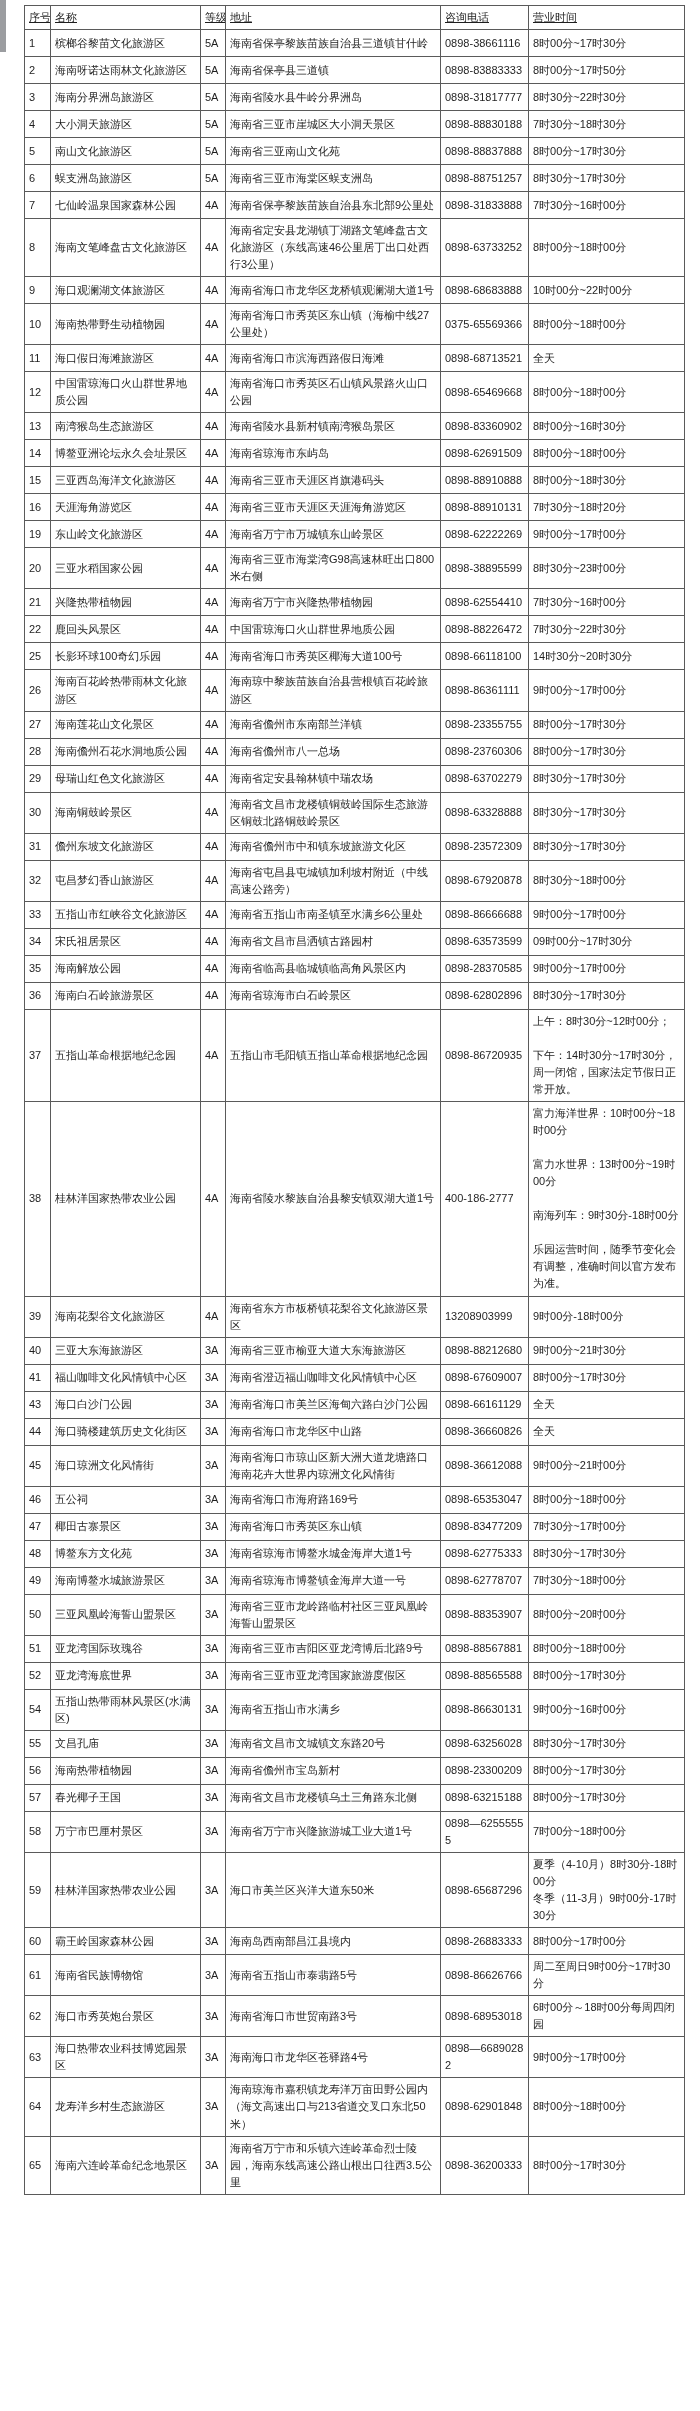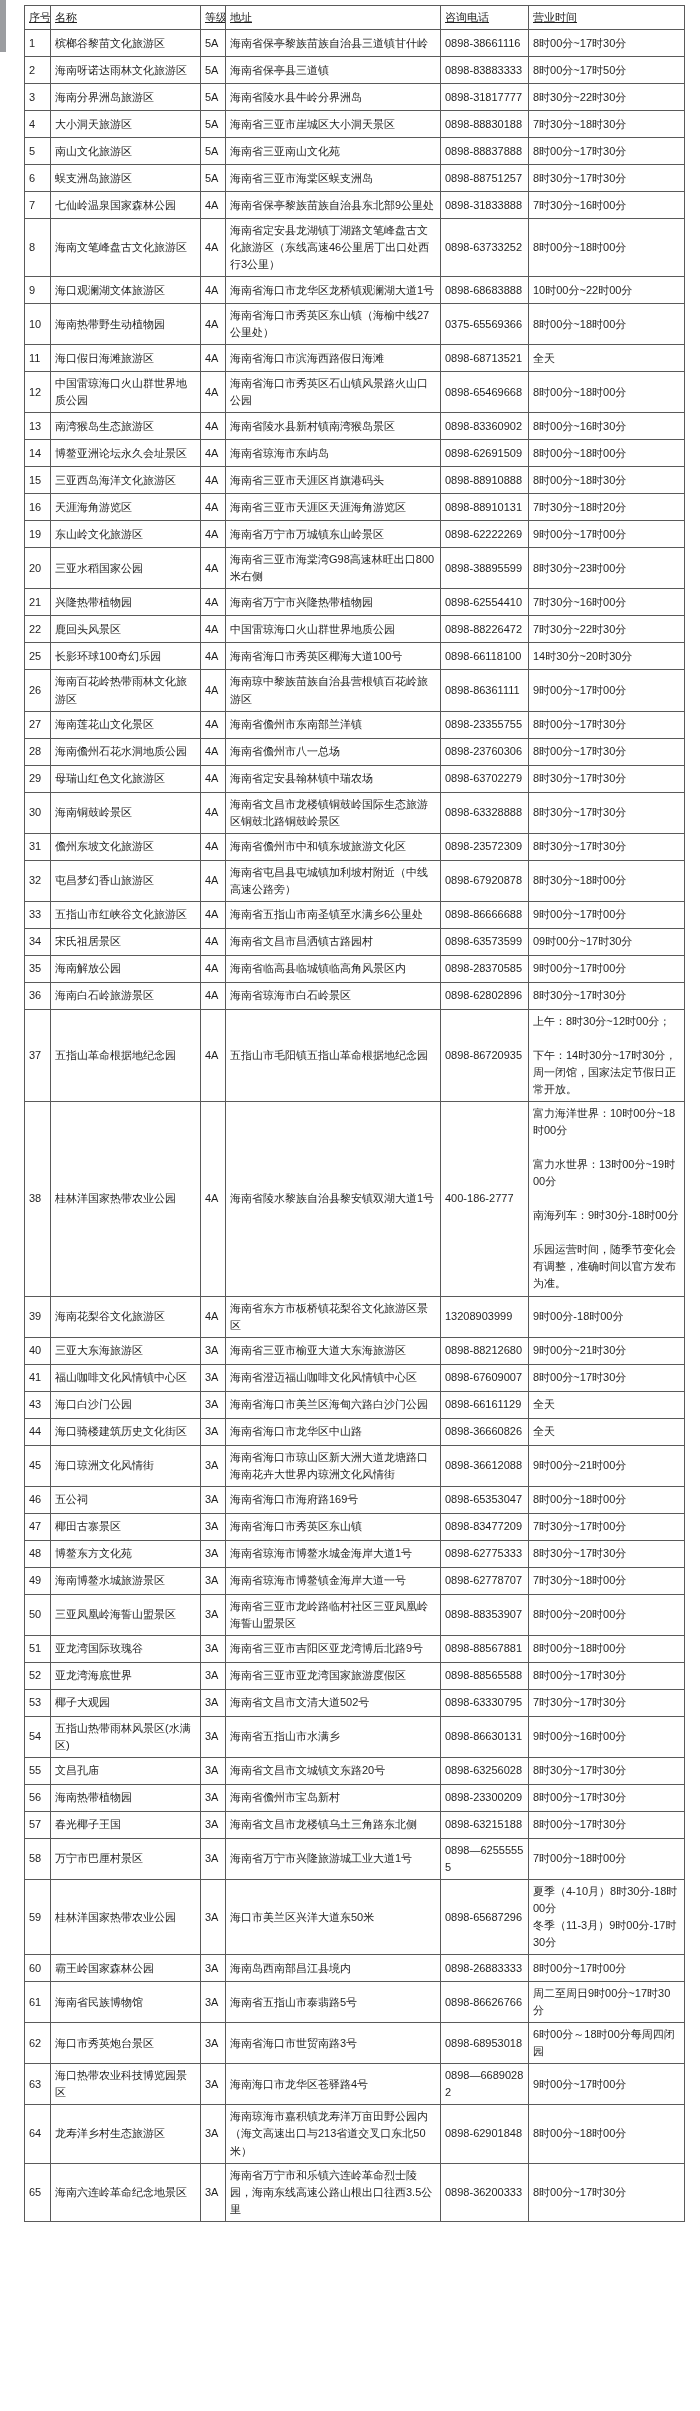--- a/index.html
+++ b/index.html
@@ -496,28 +496,20 @@
 
   <tr class="row-min">
     <td class="cell-no">52</td>
     <td class="cell-name">亚龙湾海底世界</td>
     <td class="cell-grade">3A</td>
     <td class="cell-addr">海南省三亚市亚龙湾国家旅游度假区</td>
     <td class="cell-phone">0898-88565588</td>
     <td class="cell-hours">8时00分~17时30分</td>
   </tr>
 
-  <tr class="row-min">
-    <td class="cell-no">53</td>
-    <td class="cell-name">椰子大观园</td>
-    <td class="cell-grade">3A</td>
-    <td class="cell-addr">海南省文昌市文清大道502号</td>
-    <td class="cell-phone">0898-63330795</td>
-    <td class="cell-hours">7时30分~17时30分</td>
-  </tr>
 
   <tr class="row-min">
     <td class="cell-no">54</td>
     <td class="cell-name">五指山热带雨林风景区(水满区)</td>
     <td class="cell-grade">3A</td>
     <td class="cell-addr">海南省五指山市水满乡</td>
     <td class="cell-phone">0898-86630131</td>
     <td class="cell-hours">9时00分~16时00分</td>
   </tr>
 

